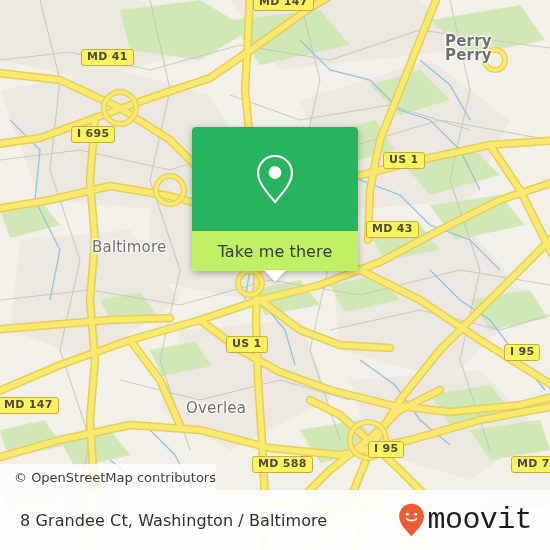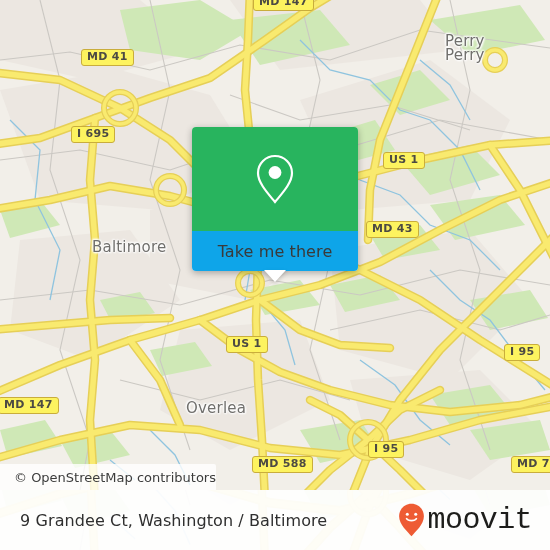--- a/index.html
+++ b/index.html
@@ -35,21 +35,21 @@
   .place-label {
     position: absolute;
     color: #706f6c;
     font-size: 15px;
     font-family: "DejaVu Sans", sans-serif;
     white-space: nowrap;
     letter-spacing: .2px;
     text-shadow: 0 0 3px #fff, 0 0 3px #fff, 0 0 2px #fff, 1px 1px 2px #fff, -1px -1px 2px #fff;
     pointer-events: none;
   }
-  .place-label.two-line { line-height: 14px; text-align: center; }
+  .place-label.two-line { line-height: 14px; text-align: center; font-weight: bold; }
 
   .shield {
     position: absolute;
     background: #fdf35f;
     border: 1.4px solid #c9ad3c;
     border-radius: 3px;
     color: #4c4a43;
     font-size: 11px;
     font-weight: bold;
     font-family: "DejaVu Sans", sans-serif;
@@ -94,21 +94,21 @@
     background: #28b45e;
     border-top-left-radius: 4px;
     border-top-right-radius: 4px;
     display: flex;
     align-items: center;
     justify-content: center;
   }
   .popup-pin { width: 42px; height: 52px; display: block; }
   .popup-label-bar {
     height: 40px;
-    background: #0ea5e9;
+    background: #bef264;
     display: flex;
     align-items: center;
     justify-content: center;
     border-bottom-left-radius: 4px;
     border-bottom-right-radius: 4px;
     position: relative;
   }
   .popup-label {
     color: #3a3a3a;
     font-size: 16px;
@@ -345,21 +345,21 @@
     <div class="attribution">
       <span>© OpenStreetMap contributors</span>
     </div>
   </div>
 
   <div class="footer">
     <svg class="footer-map-ghost" viewBox="0 0 550 490" preserveAspectRatio="none">
       <use href="#mapart"></use>
     </svg>
     <div class="footer-inner">
-      <span class="footer-address">9 Grandee Ct, Washington / Baltimore</span>
+      <span class="footer-address">8 Grandee Ct, Washington / Baltimore</span>
       <span class="brand">
         <svg class="brand-pin" viewBox="0 0 27 34">
           <path d="M13.5 0.8 C6.6 0.8 1.1 6.3 1.1 13.2 C1.1 21.5 9.6 28.6 13.5 33.2 C17.4 28.6 25.9 21.5 25.9 13.2 C25.9 6.3 20.4 0.8 13.5 0.8 Z" fill="#ee5b34"></path>
           <circle cx="9.3" cy="11.2" r="1.5" fill="#ffffff"></circle>
           <circle cx="17.7" cy="11.2" r="1.5" fill="#ffffff"></circle>
           <path d="M8.6 15.6 C10.2 18.2 16.8 18.2 18.4 15.6" fill="none" stroke="#ffffff" stroke-width="1.7" stroke-linecap="round"></path>
         </svg>
         <span class="brand-word">moovit</span>
       </span>
     </div>

